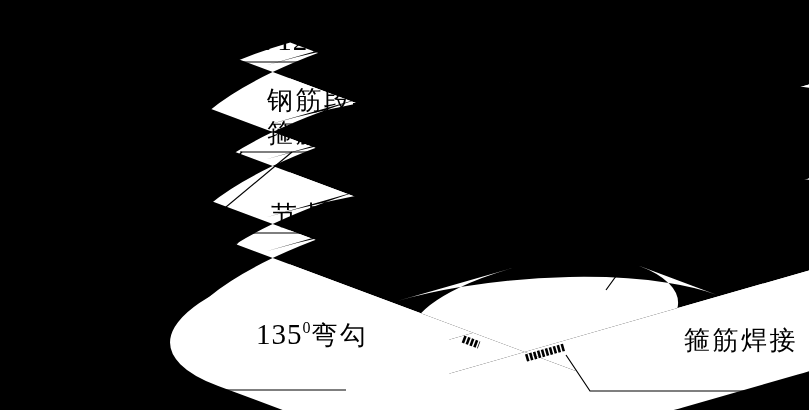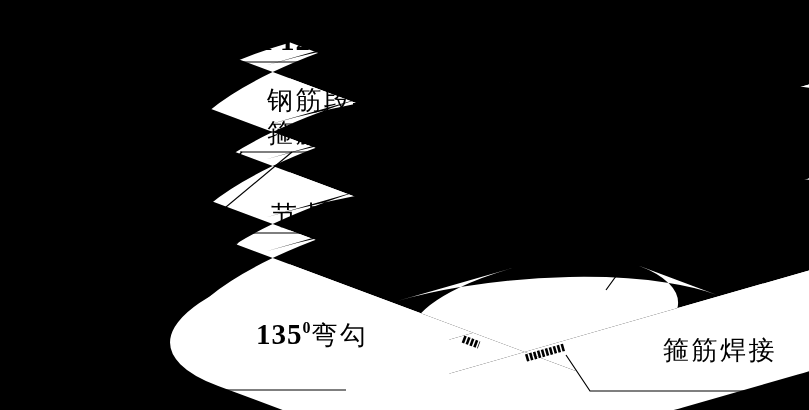--- a/index.html
+++ b/index.html
@@ -10,21 +10,21 @@
   .ho{stroke:#000;stroke-width:5.4;fill:none;vector-effect:non-scaling-stroke;}
   .hi{stroke:#fff;stroke-width:2.8;fill:none;vector-effect:non-scaling-stroke;}
   .bar{fill:#fff;stroke:#000;stroke-width:1.3;}
   .lead{stroke:#000;stroke-width:1.2;fill:none;}
   .weld{stroke:#000;stroke-width:7.5;stroke-dasharray:2.6 1.5;fill:none;}
   .rod{stroke:#000;stroke-width:3.4;fill:none;}
   .rodcore{stroke:#fff;stroke-width:1.5;fill:none;}
   .arr{stroke:#000;stroke-width:1.4;fill:none;}
   .arrhead{fill:#000;stroke:none;}
   .lbl{position:absolute;white-space:nowrap;font-size:26px;letter-spacing:2.5px;line-height:33px;}
-  .num{font-family:"Liberation Serif","DejaVu Serif",serif;font-weight:bold;font-size:29px;letter-spacing:1px;}
+  .num{font-family:"Liberation Serif","DejaVu Serif",serif;font-weight:normal;font-size:29px;letter-spacing:1px;}
   .num sup{font-size:16px;vertical-align:super;line-height:0;}
 </style>
 </head>
 <body>
 
 <div id="stage">
 
 <svg id="art" width="809" height="410" viewBox="0 0 809 410">
   <defs>
     <g id="hoop">
@@ -243,17 +243,17 @@
 
   <div class="lbl" style="left:663px;top:90px;">
     <div>钢筋段与</div>
     <div>箍筋点焊</div>
   </div>
 
   <div class="lbl" style="left:669px;top:200px;">
     <span>节点箍筋</span>
   </div>
 
-  <div class="lbl" style="left:663px;top:324px;margin-top:10px;">
+  <div class="lbl" style="left:684px;top:324px;">
     <div>箍筋焊接</div>
   </div>
 
 </div>
 
 </body></html>

